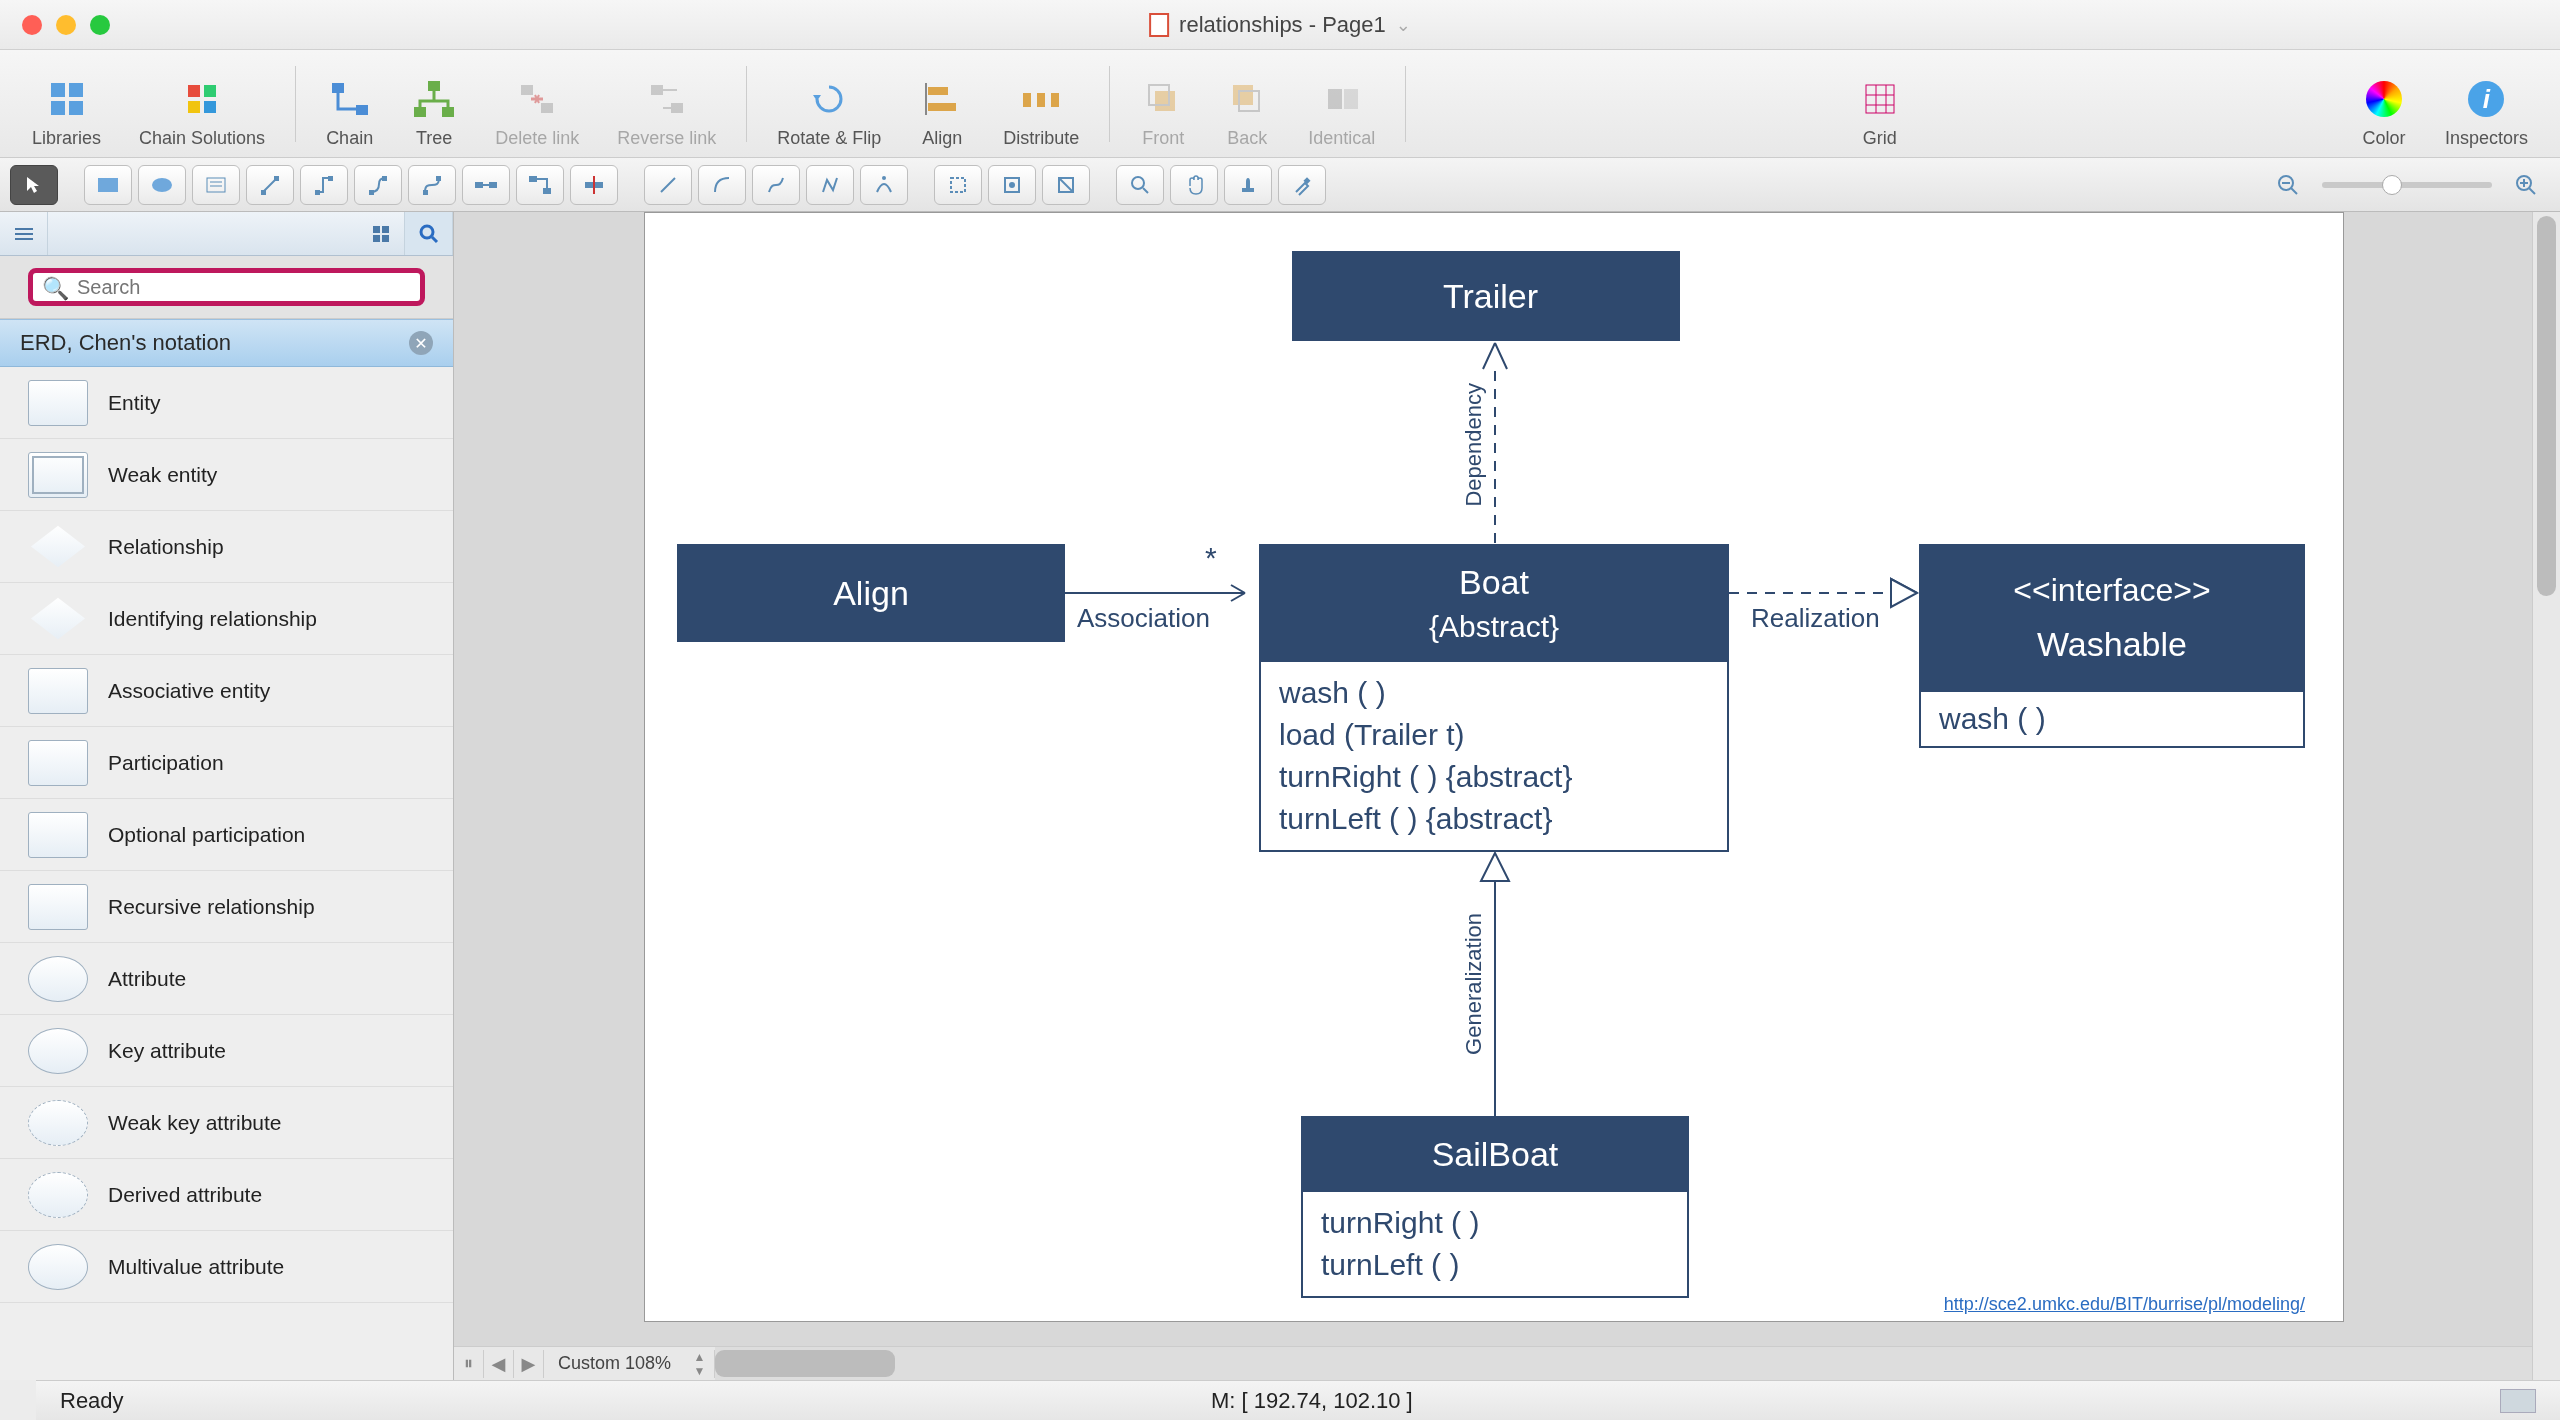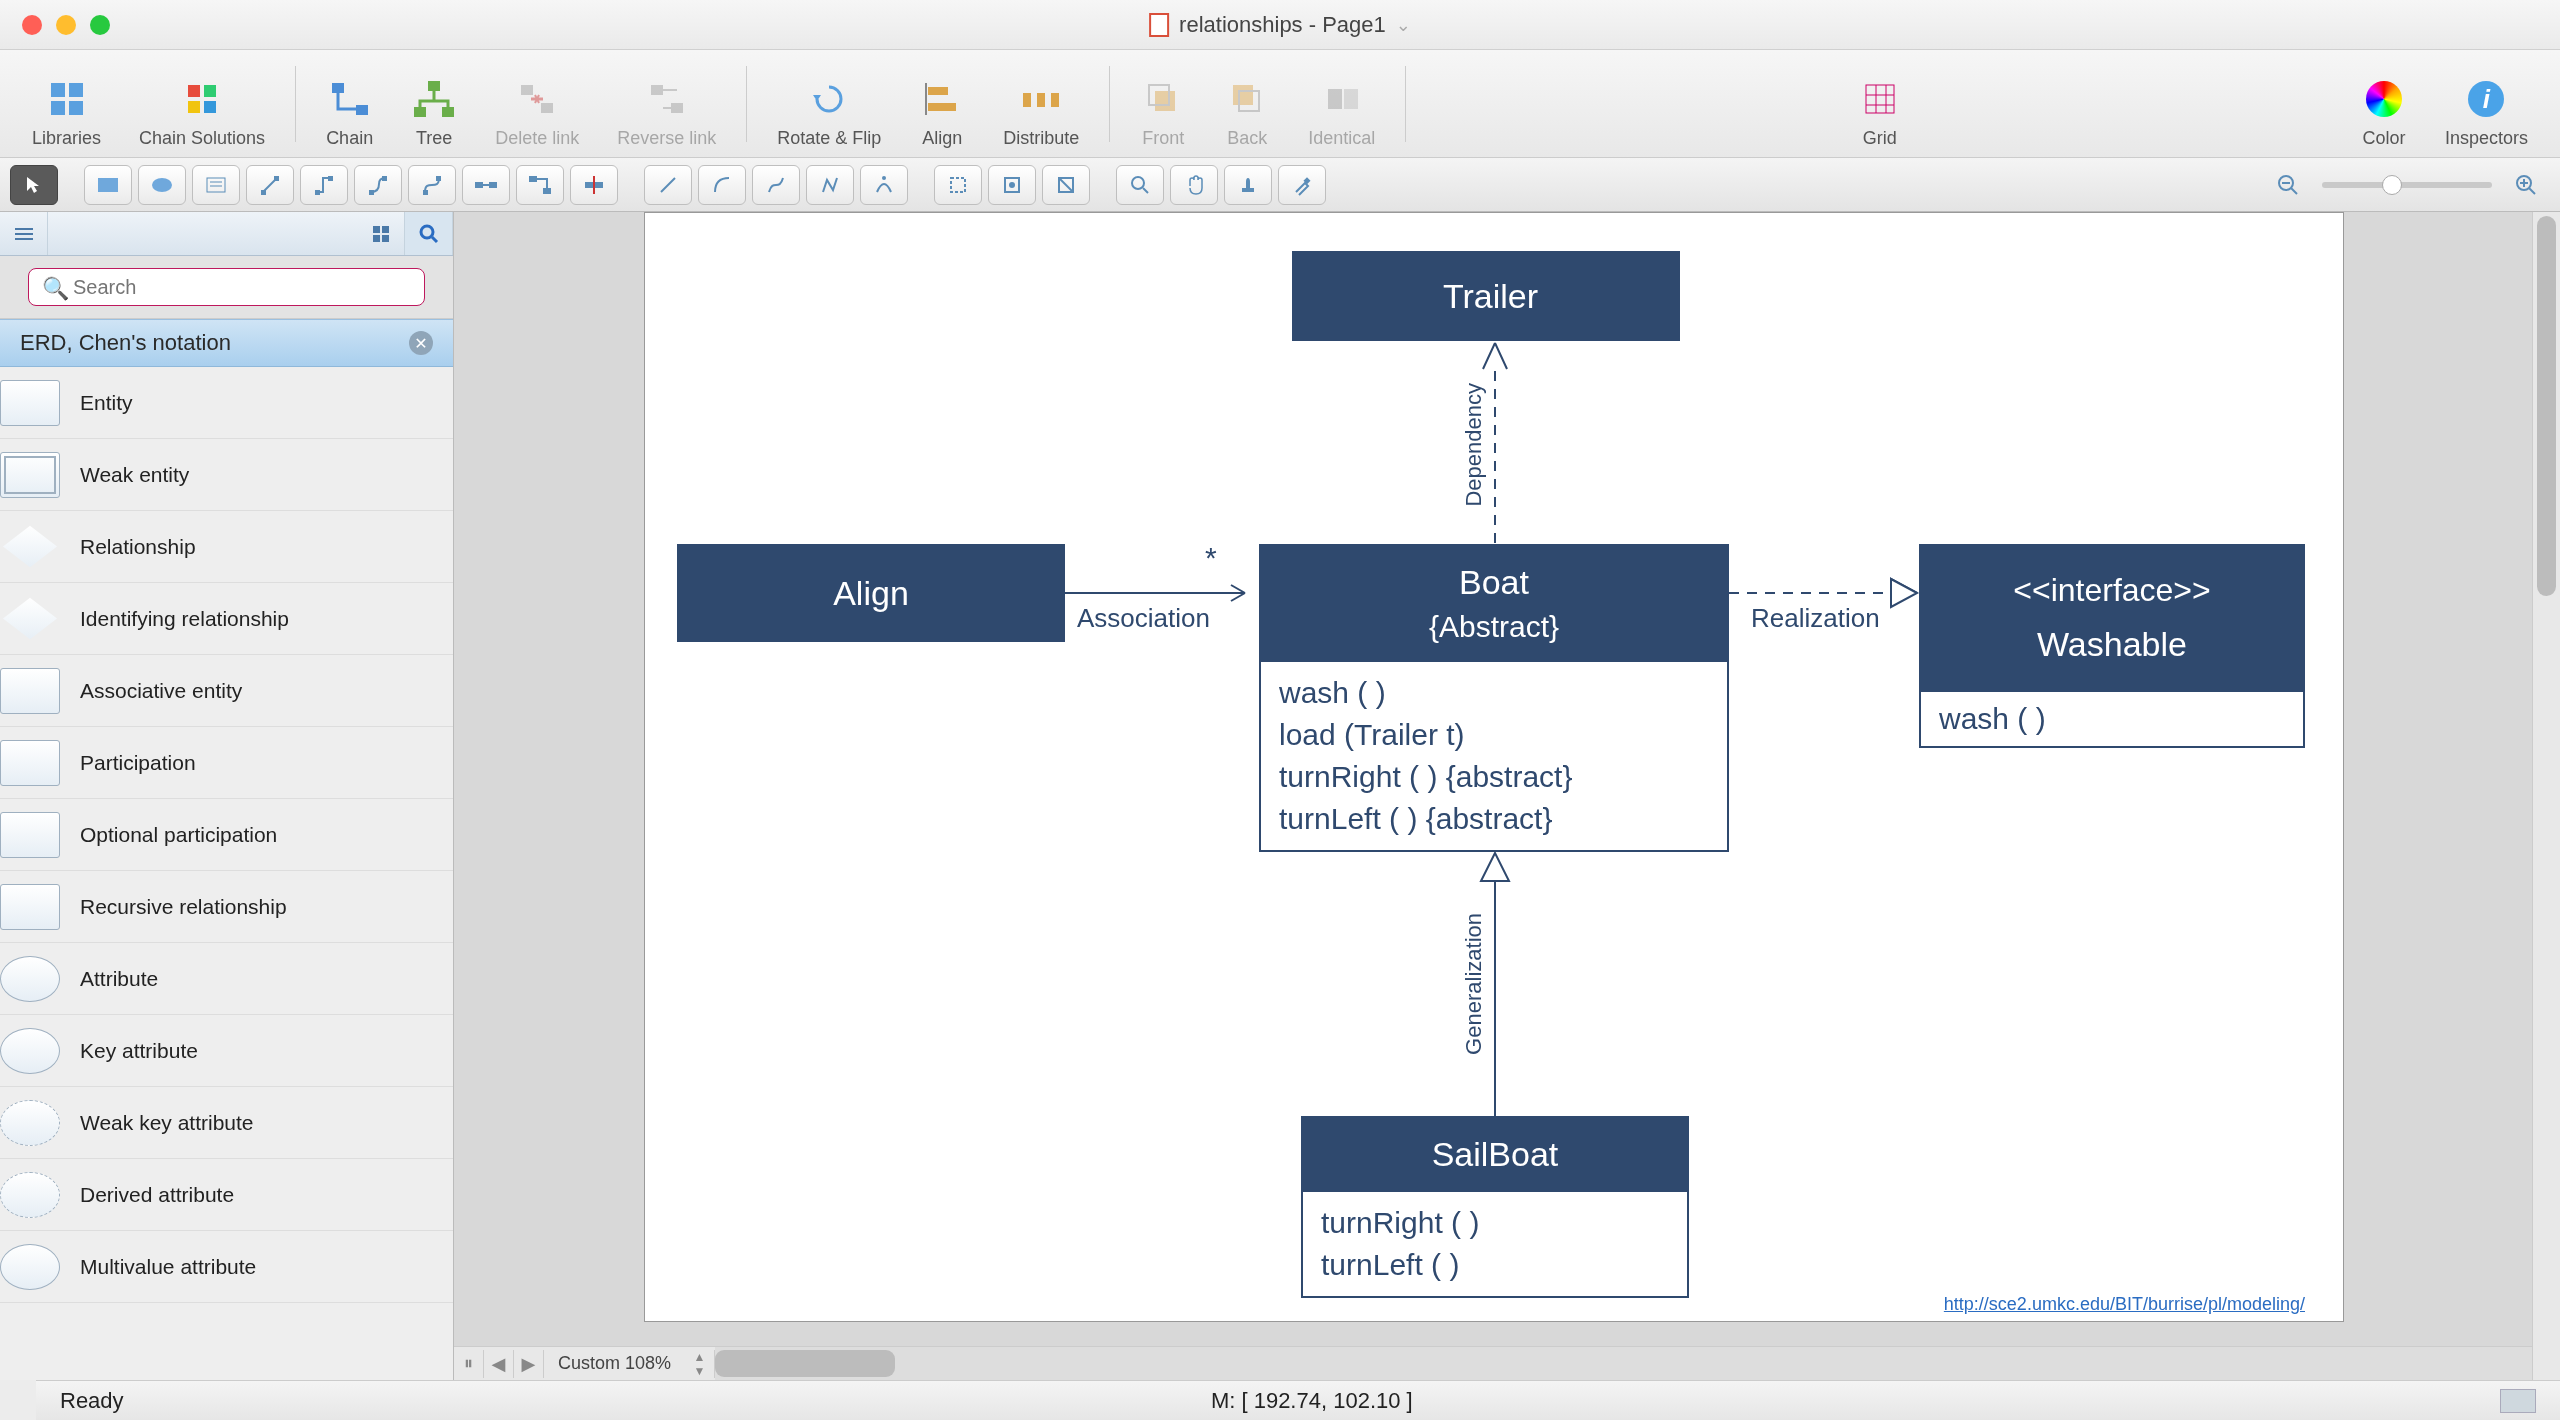--- a/index.html
+++ b/index.html
@@ -29,27 +29,27 @@
 .sliderthumb{position:absolute;left:60px;top:-7px;width:20px;height:20px;background:#fff;border:1px solid #aaa;border-radius:50%;}
 
 .workarea{display:flex;height:calc(100% - 50px - 108px - 54px - 40px);}
 
 .leftpane{width:454px;background:#eee;display:flex;flex-direction:column;border-right:1px solid #bbb;}
 .lp-top{height:44px;background:linear-gradient(#eef3f8,#d9e4ee);display:flex;align-items:center;border-bottom:1px solid #b0c0d0;}
 .lp-top .minib{width:48px;height:100%;display:flex;align-items:center;justify-content:center;border-right:1px solid #c5d3de;}
 .lp-top .empty{flex:1;}
 .lp-top .minib.active{background:#d8e5f0;}
 .lp-search{padding:12px 28px;background:#e3e3e3;border-bottom:1px solid #ccc;}
-.lp-search input{width:100%;height:38px;border:1px solid #be185d;border-radius:8px;padding:0 16px 0 44px;font-size:20px;background:#fff;}
+.lp-search input{width:100%;height:38px;border:5px solid #be185d;border-radius:8px;padding:0 16px 0 44px;font-size:20px;background:#fff;}
 .searchwrap{position:relative;}
 .searchwrap .mag{position:absolute;left:14px;top:8px;color:#999;font-size:22px;}
 .lp-header{height:48px;background:linear-gradient(#cfe4f5,#a9cfee);border-top:1px solid #9bc0e0;border-bottom:1px solid #8fb8da;display:flex;align-items:center;padding:0 20px;font-size:22px;color:#2a2a2a;justify-content:space-between;}
 .lp-header .xbtn{width:24px;height:24px;background:#8fa5b8;border-radius:50%;display:flex;align-items:center;justify-content:center;color:#fff;font-size:16px;}
 .lp-items{overflow:auto;}
-.lp-item{height:72px;display:flex;align-items:center;gap:20px;padding:0 0;border-bottom:1px solid #ddd;font-size:21px;color:#222;}
+.lp-item{height:72px;display:flex;align-items:center;gap:20px;padding:0 28px;border-bottom:1px solid #ddd;font-size:21px;color:#222;}
 .lp-item .thumb{width:60px;height:46px;border:1px solid #9fb0c0;background:linear-gradient(#fff,#e6eef5);border-radius:3px;}
 
 .canvaswrap{flex:1;background:#d8d8d8;position:relative;overflow:hidden;}
 .canvas{position:absolute;left:190px;top:0;width:1700px;height:1110px;background:#fff;border:1px solid #999;}
 .rscroll{position:absolute;right:0;top:0;bottom:0;width:28px;background:#e8e8e8;border-left:1px solid #ccc;}
 .rscroll .th{position:absolute;top:4px;left:4px;right:4px;height:380px;background:#bcbcbc;border-radius:10px;}
 
 
 .box{position:absolute;background:#2f496e;color:#fff;font-size:34px;text-align:center;display:flex;flex-direction:column;justify-content:center;border:2px solid #2f496e;}
 .box .hdr{padding:8px 0;}

